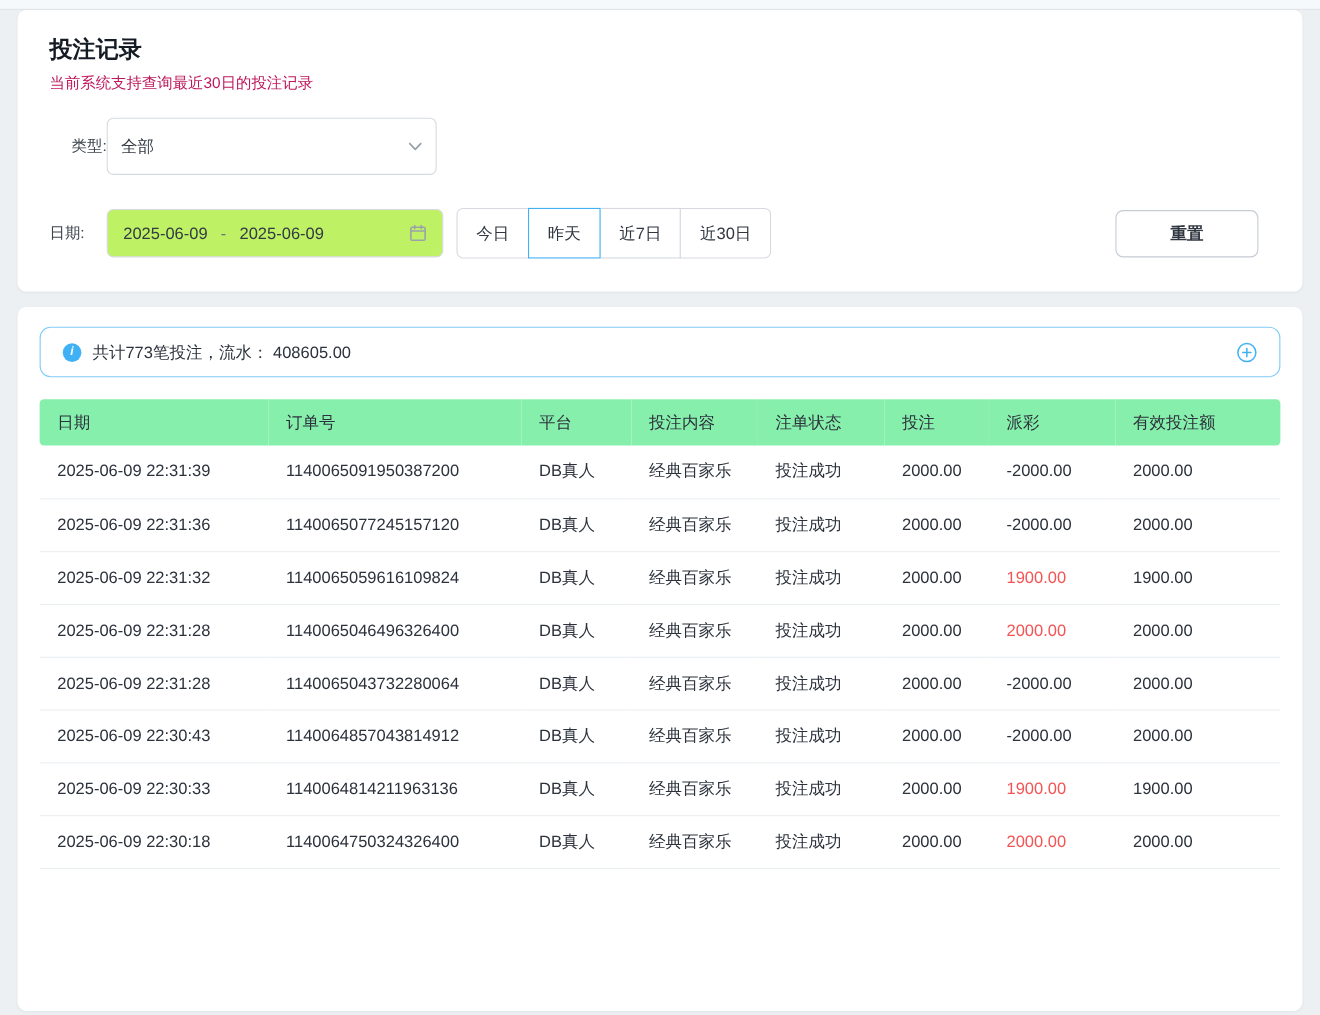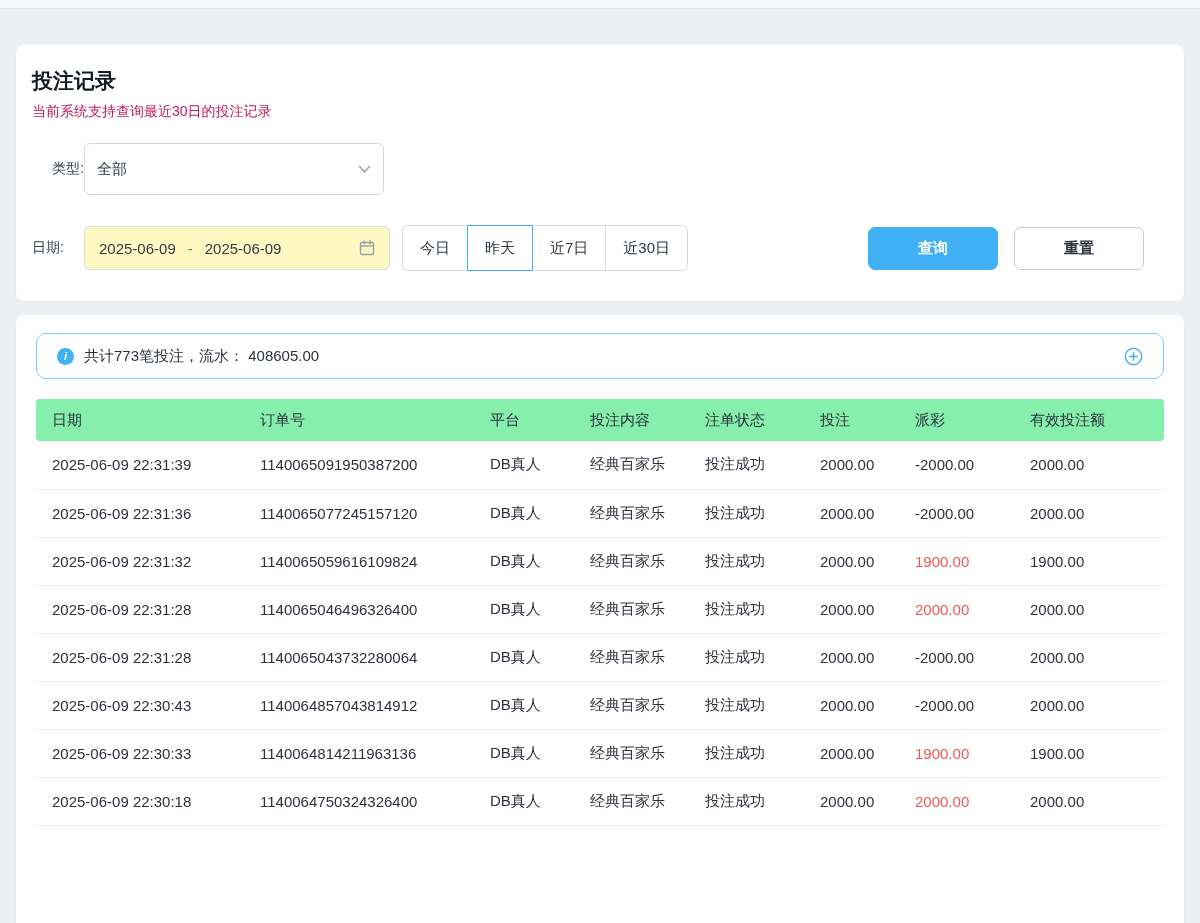--- a/index.html
+++ b/index.html
@@ -15,41 +15,41 @@
     height: 9px;
     background: #f6f9fb;
     border-bottom: 1px solid #e0e4e9;
   }
   .card {
     background: #ffffff;
     border-radius: 8px;
     margin: 0 16px;
     box-shadow: 0 1px 3px rgba(0,0,0,0.04);
   }
-  .filter-card { margin-top: 36px; padding: 22px 16px 30px 16px; }
+  .filter-card { padding: 22px 16px 30px 29px; }
   .page-title { font-size: 21px; font-weight: bold; color: #151b24; margin: 0; }
   .subtitle { font-size: 14px; color: #be185d; margin: 8px 0 0 0; }
   .filter-row { display: flex; align-items: center; }
   .row-type { margin-top: 22px; text-align: right; }
   .row-date { margin-top: 30px; padding-right: 24px; justify-content: center; }
   .flabel { font-size: 14px; color: #3c434d; width: 52px; flex: 0 0 52px; }
   .select {
     width: 300px; height: 52px;
     border: 1px solid #d6dae0; border-radius: 6px;
     display: flex; align-items: center;
     padding: 0 12px; font-size: 15px; color: #333a44;
     background: #fff; cursor: pointer;
   }
   .select .chev { margin-left: auto; display: flex; align-items: center; }
   .daterange {
     width: 306px; height: 44px;
     border: 1px solid #d6dae0; border-radius: 6px;
     display: flex; align-items: center;
     padding: 0 14px; font-size: 15px; color: #333a44;
-    background: #fef9c3; cursor: pointer; flex: 0 0 306px;
+    background: #bef264; cursor: pointer; flex: 0 0 306px;
   }
   .daterange .sep { margin: 0 12px; color: #6b727c; }
   .daterange .cal { margin-left: auto; display: flex; align-items: center; }
   .quick-group { display: flex; margin-left: 12px; }
   .qbtn {
     height: 46px; padding: 0 17px;
     background: #fff; border: 1px solid #d6dae0;
     margin-left: -1px; font-size: 15px; color: #2f3640;
     cursor: pointer; position: relative;
     font-family: inherit;
@@ -136,21 +136,20 @@
           </svg>
       </span>
     </div>
     <div class="quick-group">
         <button class="qbtn">今日</button>
         <button class="qbtn active">昨天</button>
         <button class="qbtn">近7日</button>
         <button class="qbtn">近30日</button>
       </div>
     <div class="actions">
-      <button class="btn btn-primary">查询</button>
       <button class="btn btn-ghost">重置</button>
     </div>
   </div>
 </div>
 
 <div class="card table-card">
   <div class="summary-banner">
     <span class="info-icon">i</span>
     <span class="summary-text">共计773笔投注，流水： 408605.00</span>
     <span class="plus-icon">

